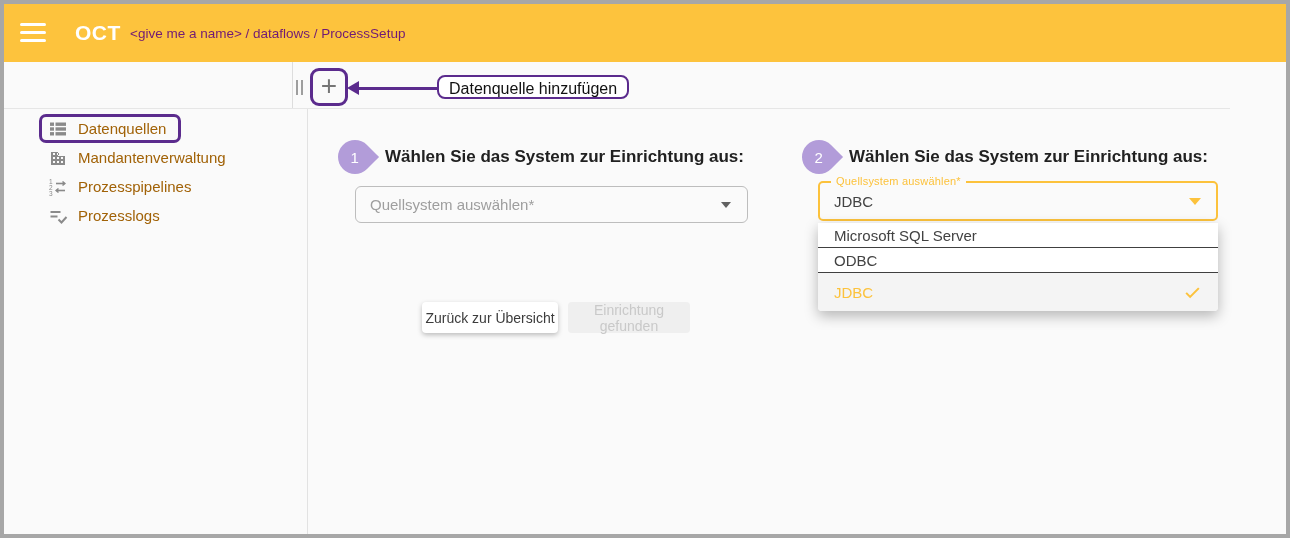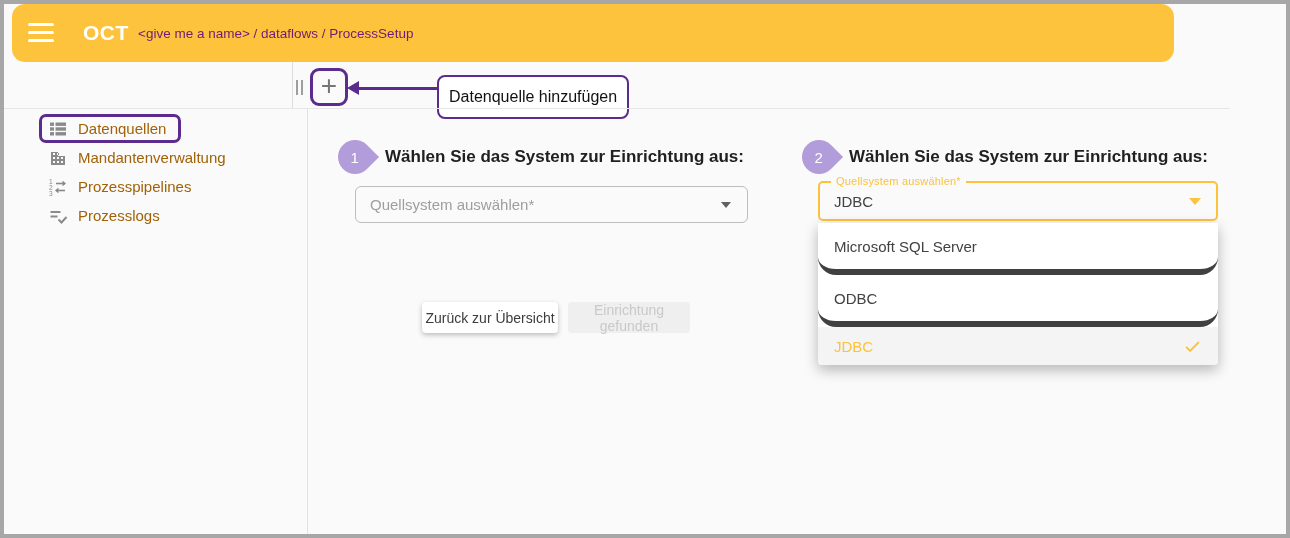--- a/index.html
+++ b/index.html
@@ -6,22 +6,22 @@
   html,body { background:#888; }
   body { font-family:"Liberation Sans", sans-serif; }
 
   .page{
     position:relative; width:1290px; height:538px;
     border:4px solid #a7a7a7; background:#fafafa; overflow:hidden;
   }
 
   
   .header{
-    position:absolute; left:8px; top:0; width:1162px; height:58px;
-    background:#fdc33d; display:flex; align-items:center;border-radius:13px;
+    position:absolute; left:0; top:0; width:1282px; height:58px;
+    background:#fdc33d; display:flex; align-items:center;
   }
   .hamburger{ position:absolute; left:16px; top:19px; width:26px; height:19px;
     display:flex; flex-direction:column; justify-content:space-between; cursor:pointer; }
   .hamburger i{ display:block; height:3px; background:#fff; border-radius:2px; }
   .app-title{ position:absolute; left:71px; top:0; line-height:58px;
     color:#fff; font-size:21px; font-weight:bold; letter-spacing:.5px; }
   .breadcrumb{ position:absolute; left:126px; top:0; line-height:60px;
     color:#701a75; font-size:13.5px; font-weight:normal; }
 
   
@@ -36,22 +36,22 @@
     border:3px solid #5b2b8d; border-radius:9px; background:transparent;
     display:flex; align-items:center; justify-content:center; cursor:pointer;
   }
   .add-btn span{ font-size:28px; font-weight:300; color:#757575; line-height:1; margin-top:-3px; }
 
   .ann-arrow-line{ position:absolute; left:354px; top:83px; width:80px; height:3px; background:#5b2b8d; }
   .ann-arrow-head{ position:absolute; left:343px; top:77px; width:0; height:0;
     border-top:7.5px solid transparent; border-bottom:7.5px solid transparent;
     border-right:12px solid #5b2b8d; }
   .ann-label{
-    position:absolute; left:433px; top:71px; height:44px; line-height:24px;
-    padding:8px 10px; background:#fff; border:2.5px solid #5b2b8d; border-radius:8px;
+    position:absolute; left:433px; top:71px; height:24px; line-height:24px;
+    padding:0 10px; background:#fff; border:2.5px solid #5b2b8d; border-radius:8px;
     font-size:16px; color:#111;
   }
 
   
   .sidebar{ position:absolute; left:35px; top:110px; }
   .side-item{
     display:flex; align-items:center; height:29px; padding:0 12px 0 9px;
     gap:10px; width:max-content; cursor:pointer;
     font-size:15px; color:#a16207;
   }
@@ -106,22 +106,22 @@
   .caret-amber{ width:0; height:0; border-left:6px solid transparent;
     border-right:6px solid transparent; border-top:7px solid #fcc23c; }
 
   
   .dropdown{
     position:absolute; left:814px; top:219px; width:400px;
     background:#fff; border-radius:0 0 4px 4px;
     box-shadow:0 5px 14px rgba(0,0,0,.28);
   }
   .opt{
-    height:52px; display:flex; align-items:center; padding:0 16px;
-    font-size:15px; color:#424242; border-bottom:6px solid #404040; cursor:pointer;border-radius:18px;
+    height:25px; display:flex; align-items:center; padding:0 16px;
+    font-size:15px; color:#424242; border-bottom:1px solid #404040; cursor:pointer;
   }
   .opt:last-child{ border-bottom:none; height:38px; border-radius:0 0 4px 4px; }
   .opt .lbl{ flex:1; }
   .opt.selected{ background:#f4f4f4; color:#fcc23c; font-weight:500; }
   .opt.disabled{ color:#c2c2c2; cursor:default; }
 </style>
 </head>
 <body>
 
 <div class="page">

